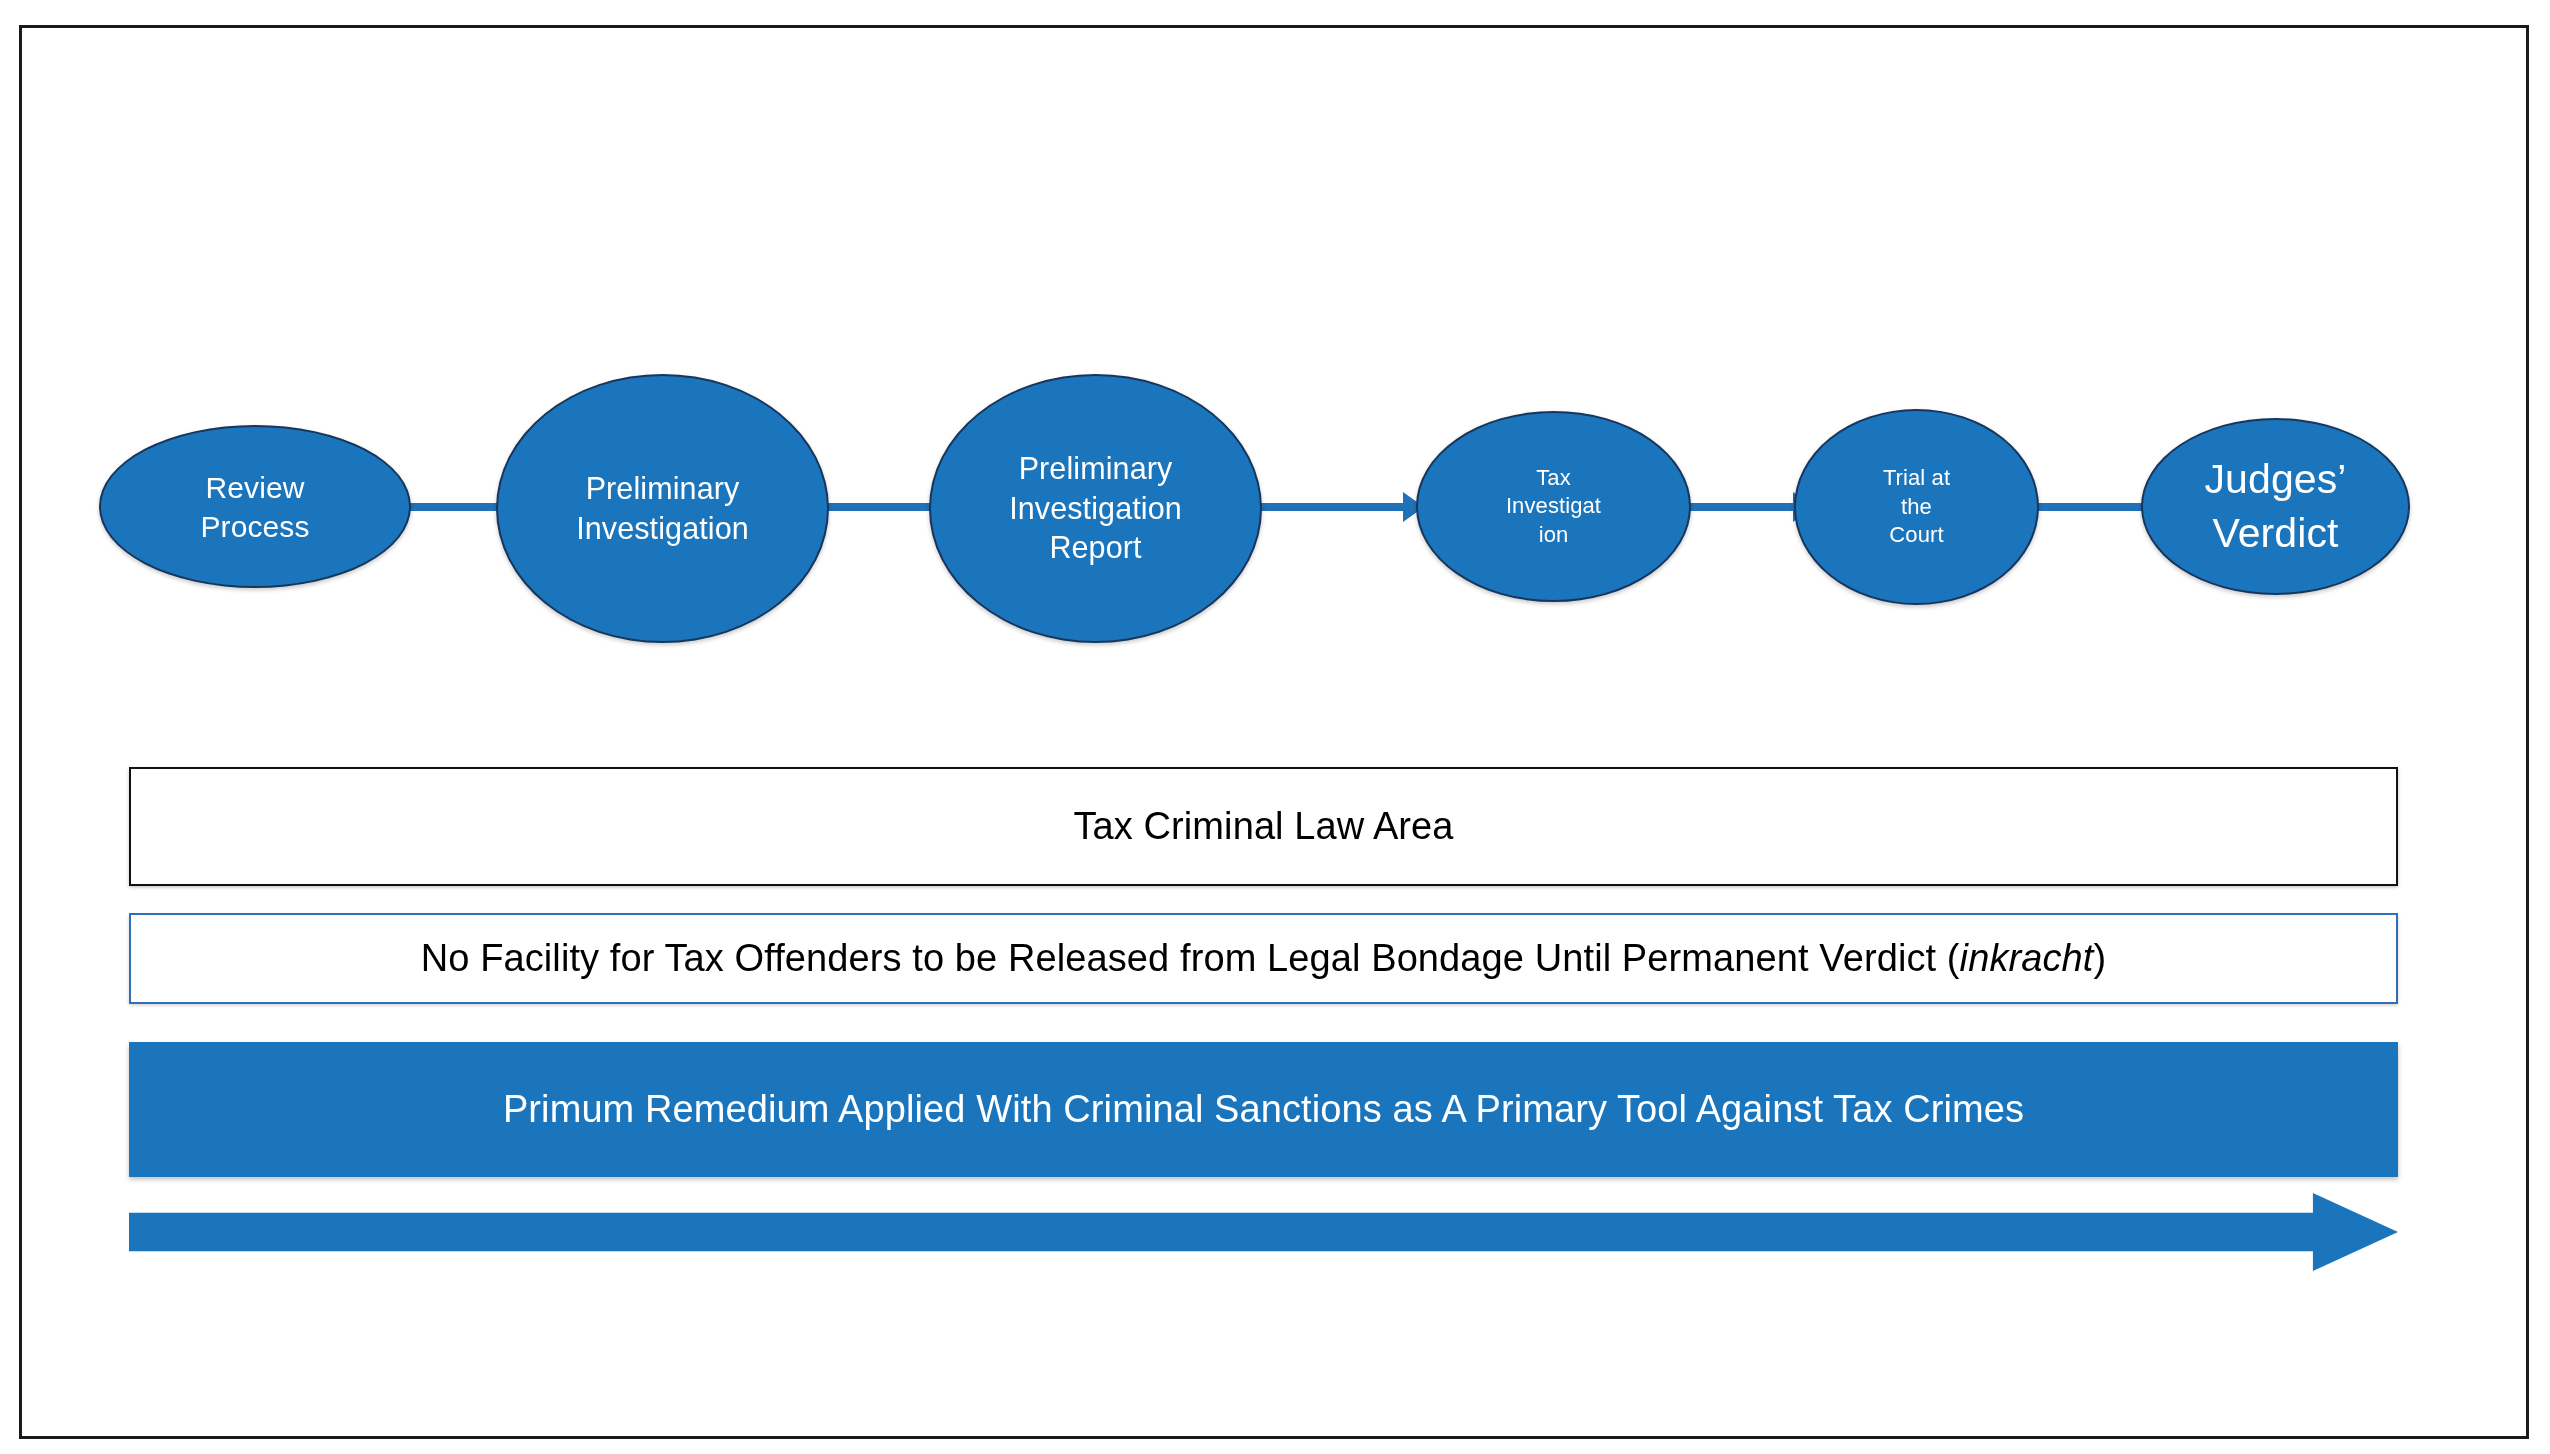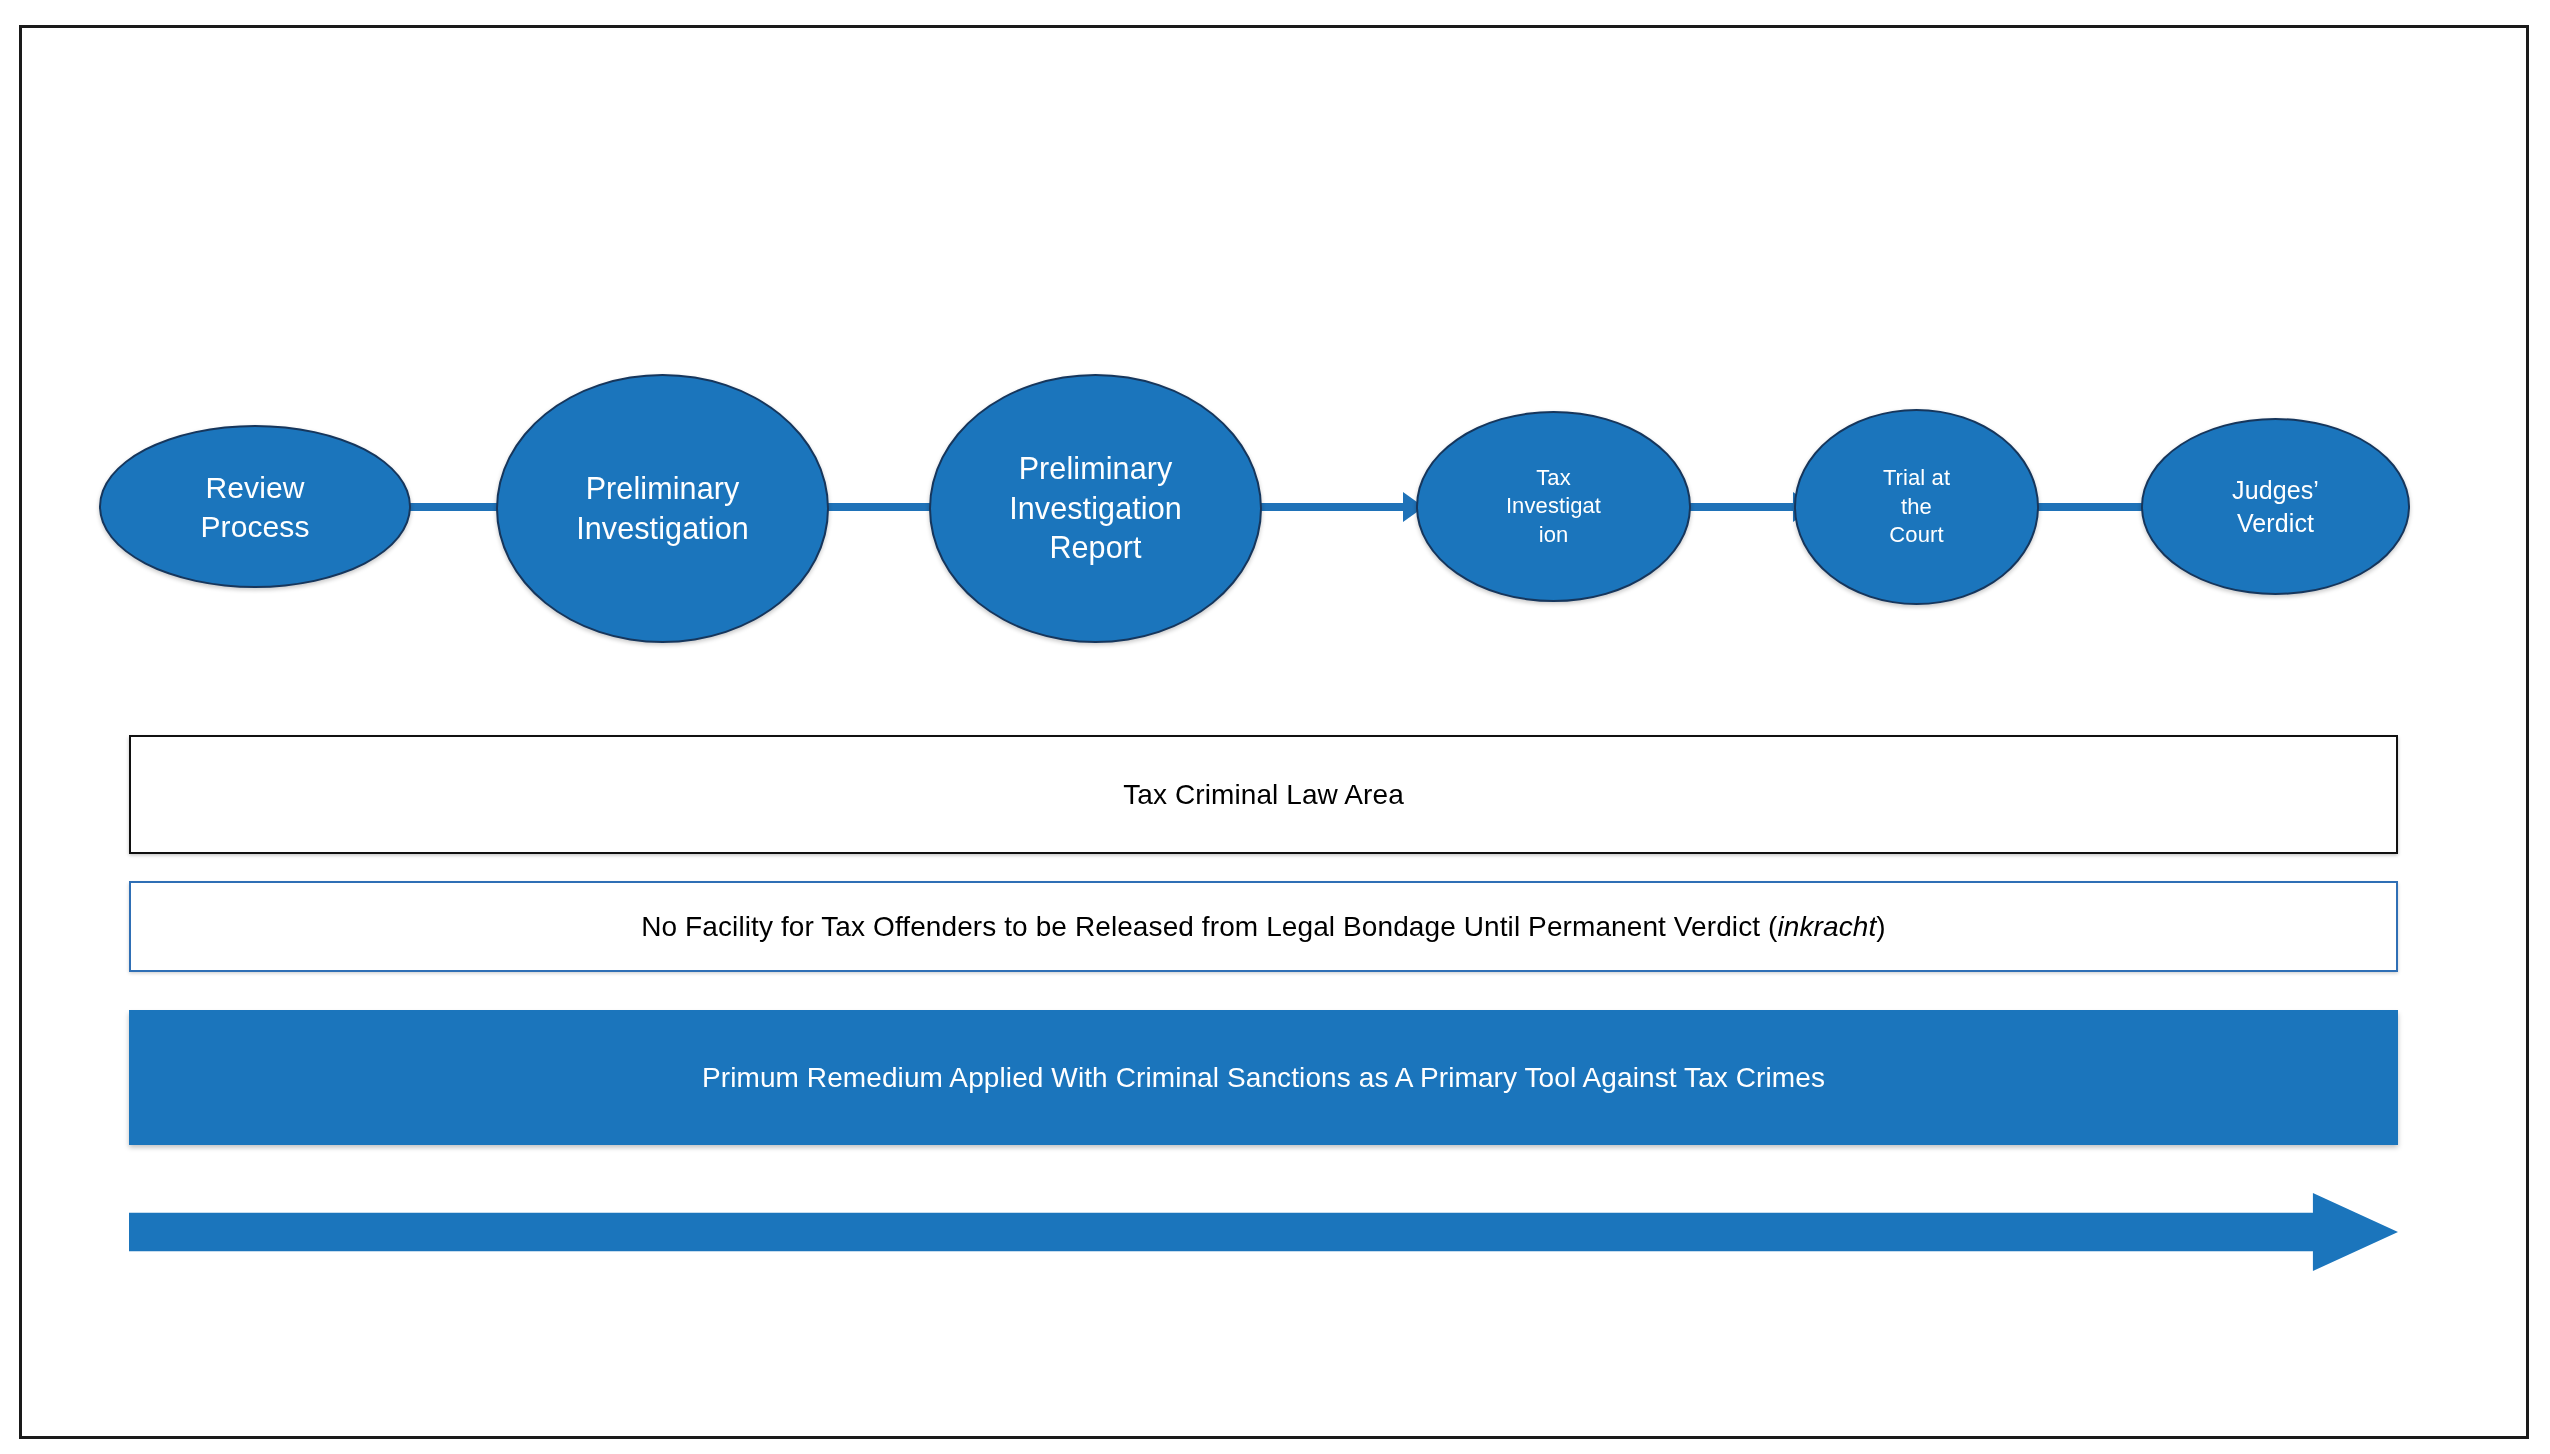--- a/index.html
+++ b/index.html
@@ -78,22 +78,23 @@
   }
 
   
   .bar {
     position: absolute;
     box-sizing: border-box;
     display: flex;
     align-items: center;
     justify-content: center;
     text-align: center;
-    font-size: 28px;
+    font-size: 38px;
     letter-spacing: 0.1px;
+    margin-top: 32px;
   }
   .bar-black {
     background: #ffffff;
     border: 2.8px solid #111111;
     color: #000000;
     box-shadow: 0 2.1px 3.5px rgba(0,0,0,0.25);
   }
   .bar-blue-outline {
     background: #ffffff;
     border: 2.8px solid #2f6fb5;
@@ -144,21 +145,21 @@
 Report</div>
 
     <div class="node" style="left:1416px; top:411px; width:275px; height:191px; font-size:22px;">Tax
 Investigat
 ion</div>
 
     <div class="node" style="left:1794px; top:409px; width:245px; height:196px; font-size:22px;">Trial at
 the
 Court</div>
 
-    <div class="node" style="left:2141px; top:418px; width:269px; height:177px; font-size:25px;">Judges’
+    <div class="node" style="left:2141px; top:418px; width:269px; height:177px; font-size:41px;">Judges’
 Verdict</div>
 
   </div>
 
   <div class="bar bar-black" style="left:129px; top:735px; width:2269px; height:119px;">
     <span>Tax Criminal Law Area</span>
   </div>
 
   <div class="bar bar-blue-outline" style="left:129px; top:881px; width:2269px; height:91px;">
     <span><span>No Facility for Tax Offenders to be Released from Legal Bondage Until Permanent Verdict (</span><em>inkracht</em><span>)</span></span>

